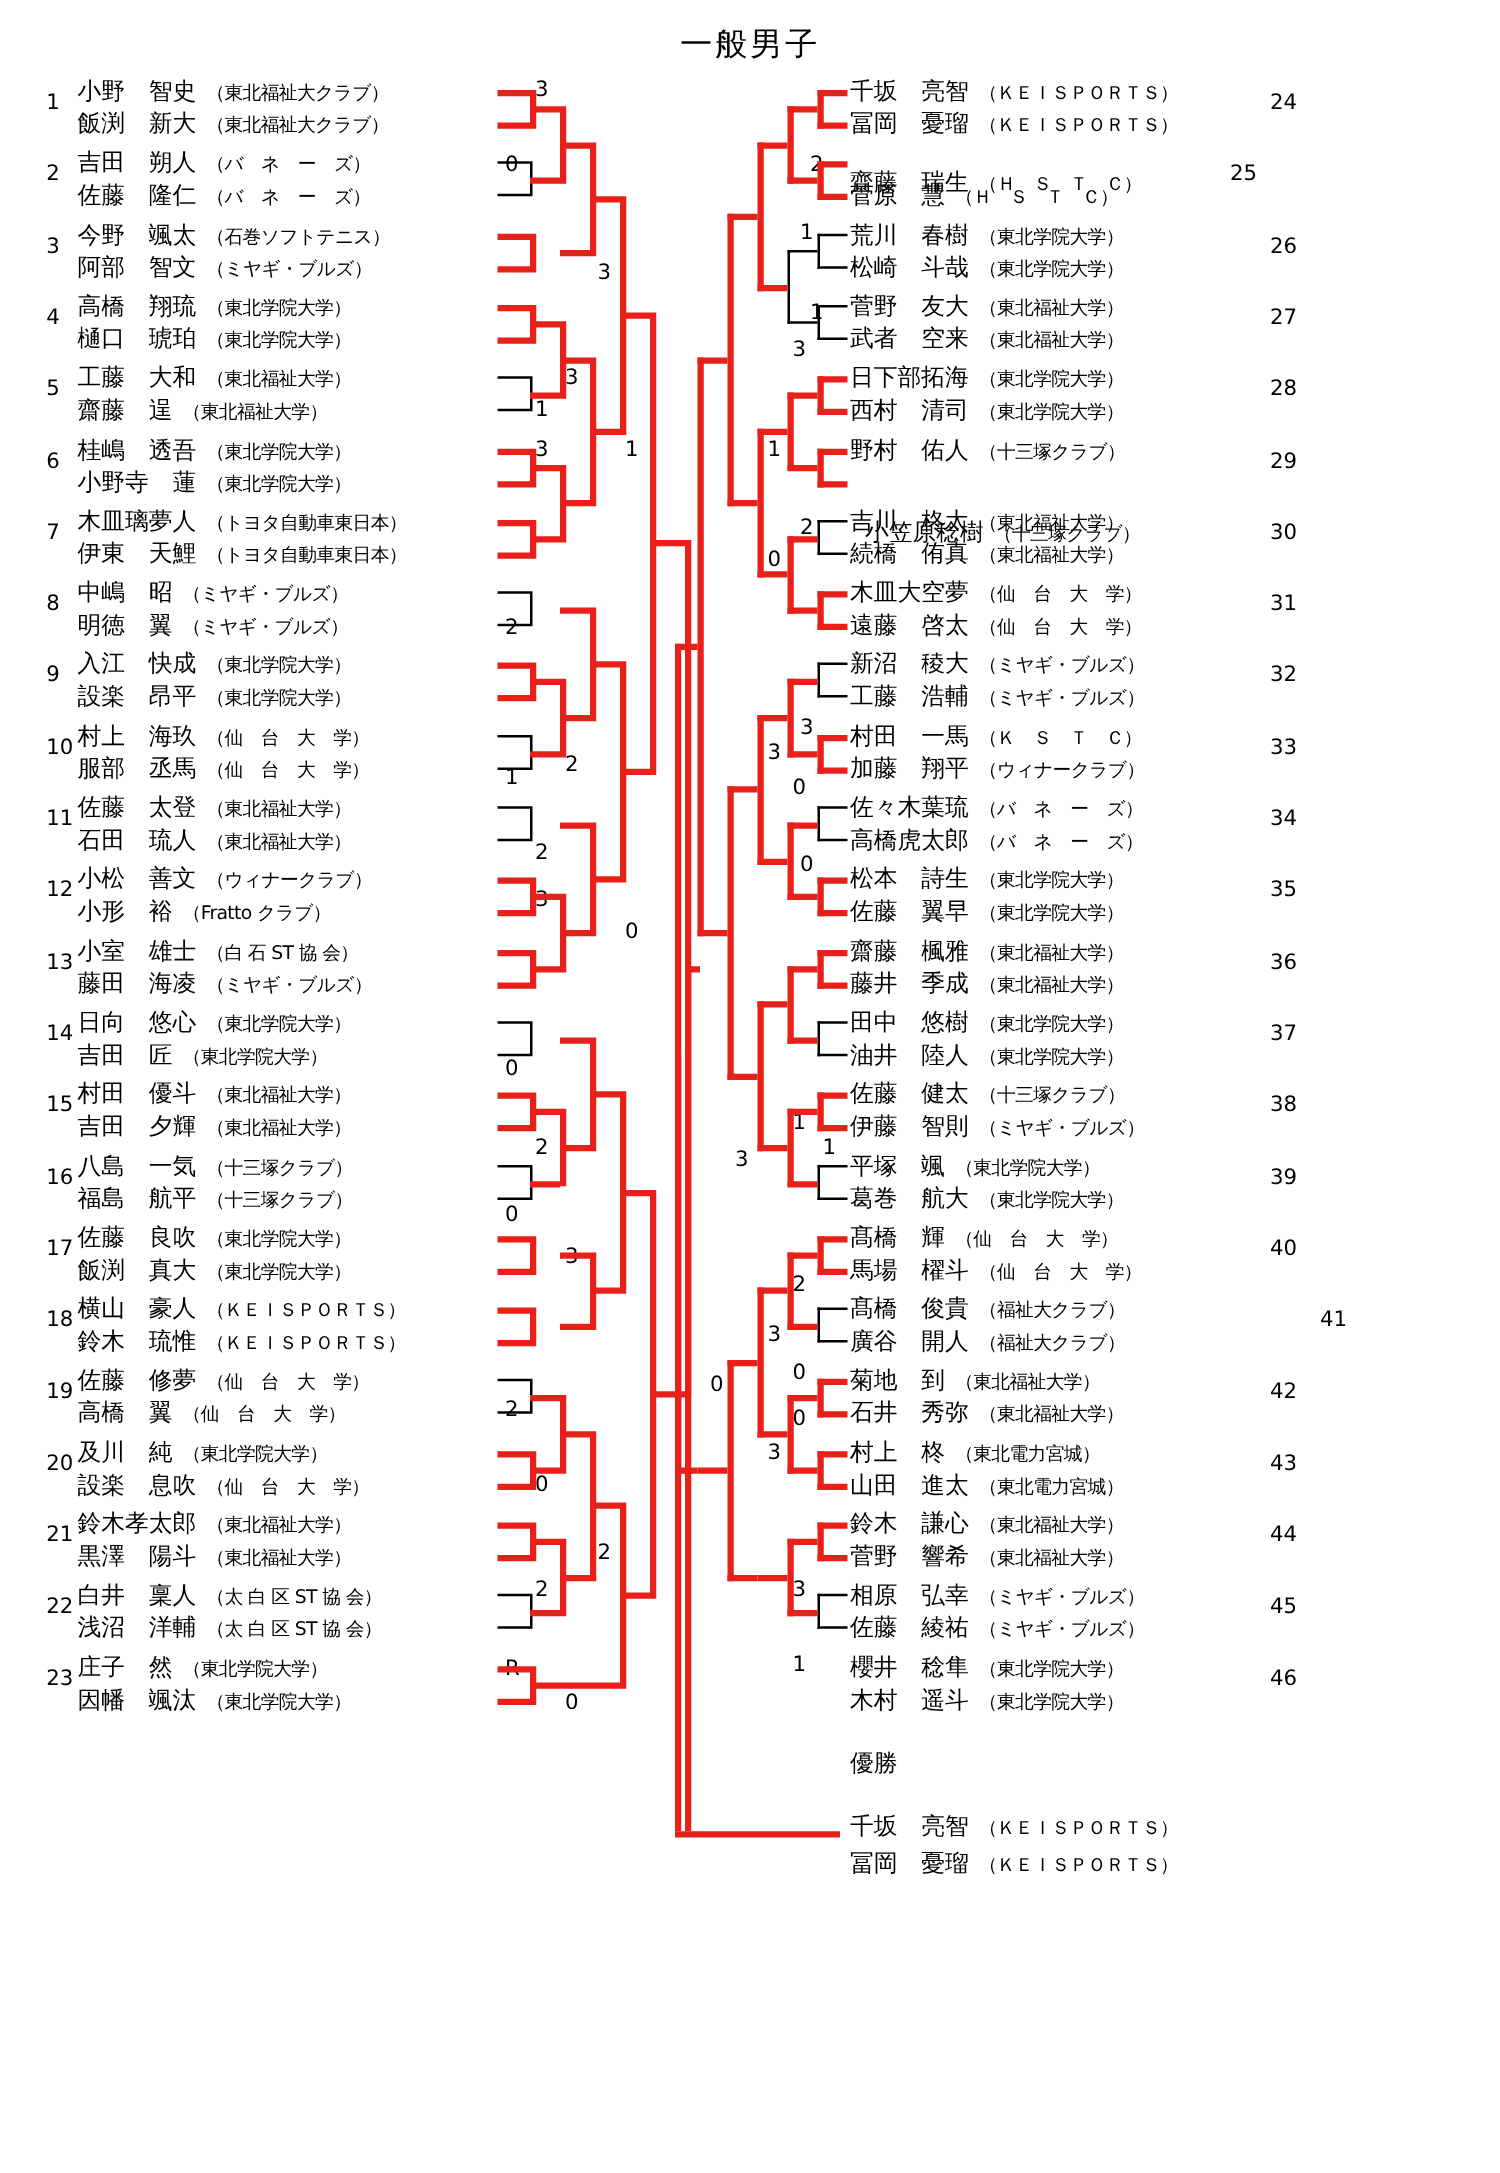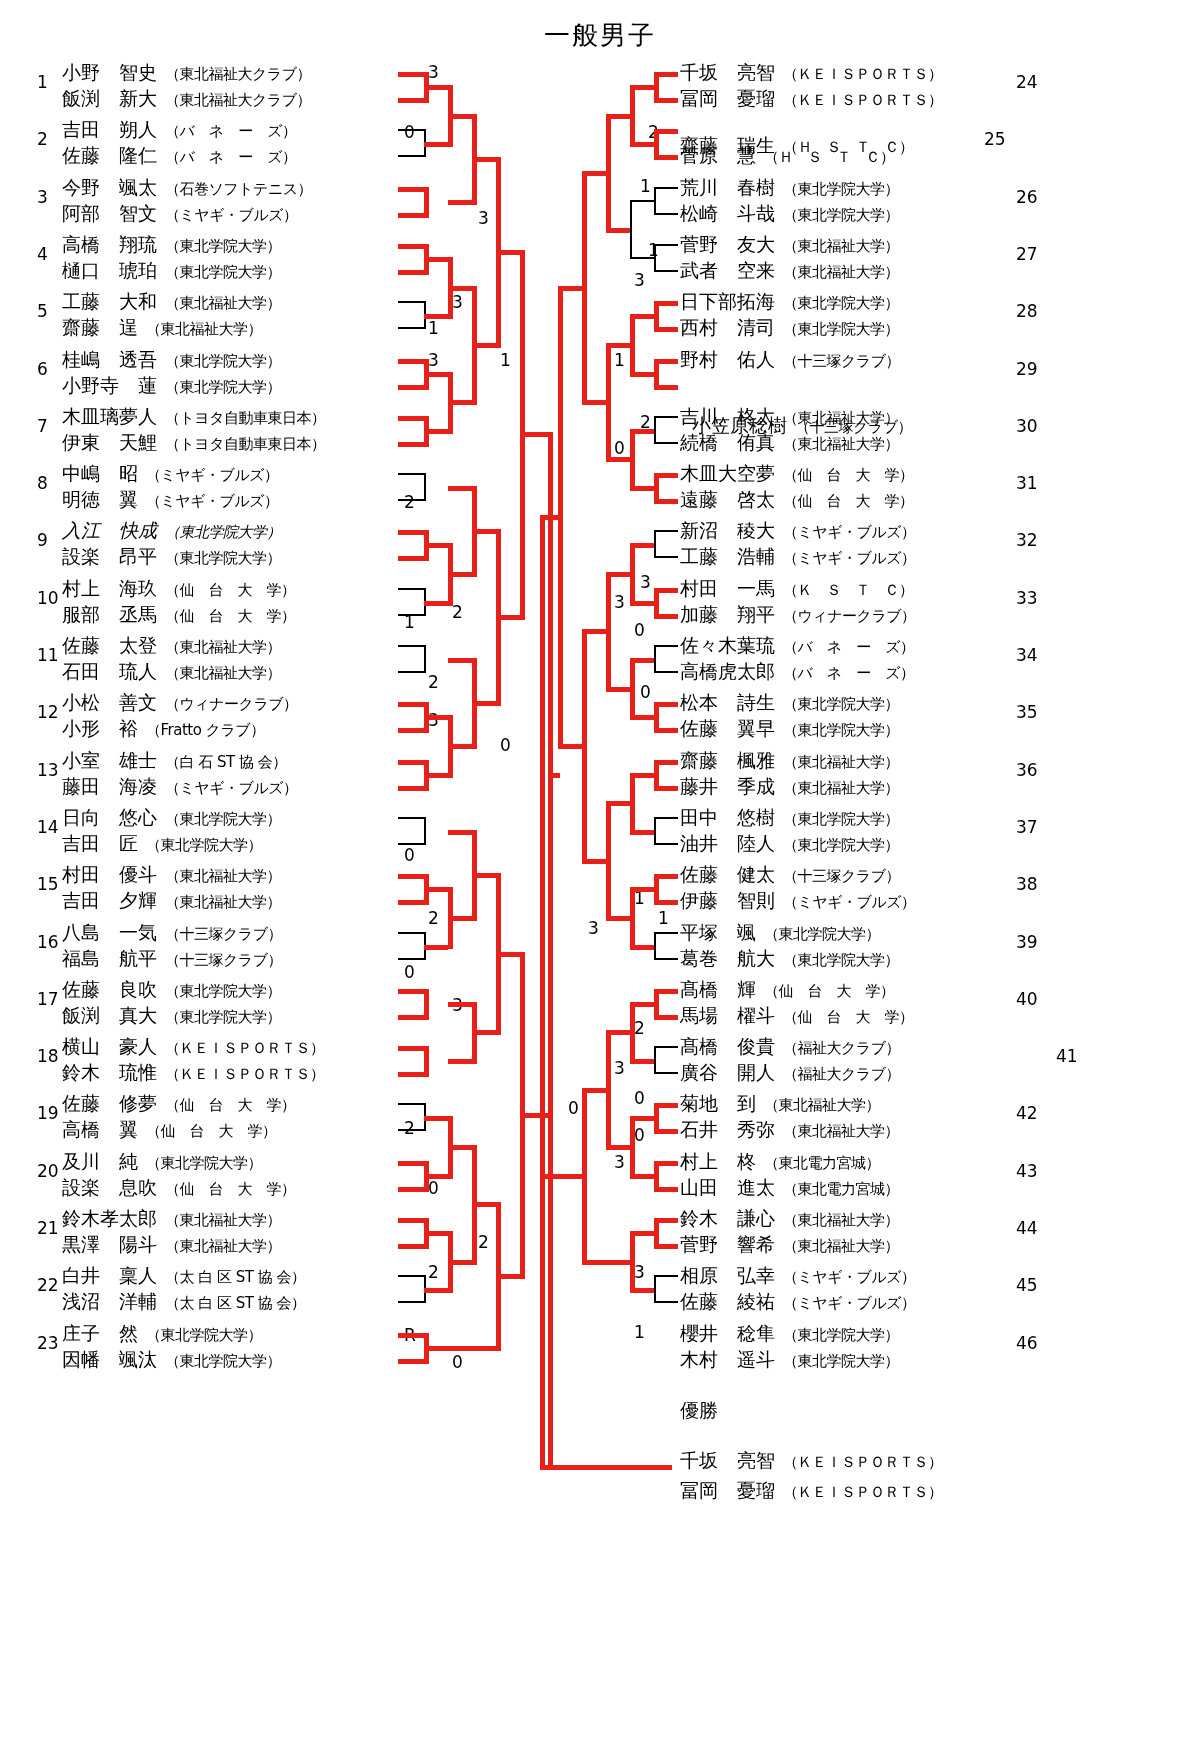--- a/index.html
+++ b/index.html
@@ -63,21 +63,21 @@
       <div class="p" style="left: 0px; top: 0px;"><span class="nm">木皿璃夢人</span><span class="aff" style="margin-left: 8px;">（トヨタ自動車東日本）</span></div>
       <div class="p" style="left: 0px; top: 26px;"><span class="nm">伊東　天鯉</span><span class="aff" style="margin-left: 8px;">（トヨタ自動車東日本）</span></div>
     </div>
     <div class="num" style="left: 37px; top: 473.1px;">8</div>
     <div class="team" style="left: 62px; top: 461.1px; width: 360px;">
       <div class="p" style="left: 0px; top: 0px;"><span class="nm">中嶋　昭</span><span class="aff" style="margin-left: 8px;">（ミヤギ・ブルズ）</span></div>
       <div class="p" style="left: 0px; top: 26px;"><span class="nm">明徳　翼</span><span class="aff" style="margin-left: 8px;">（ミヤギ・ブルズ）</span></div>
     </div>
     <div class="num" style="left: 37px; top: 530.4px;">9</div>
     <div class="team" style="left: 62px; top: 518.4px; width: 360px;">
-      <div class="p" style="left: 0px; top: 0px; font-style: italic;"><span class="nm">入江　快成</span><span class="aff" style="margin-left: 8px;">（東北学院大学）</span></div>
+      <div class="p" style="left: 0px; top: 0px;"><span class="nm">入江　快成</span><span class="aff" style="margin-left: 8px;">（東北学院大学）</span></div>
       <div class="p" style="left: 0px; top: 26px;"><span class="nm">設楽　昂平</span><span class="aff" style="margin-left: 8px;">（東北学院大学）</span></div>
     </div>
     <div class="num" style="left: 37px; top: 587.7px;">10</div>
     <div class="team" style="left: 62px; top: 575.7px; width: 360px;">
       <div class="p" style="left: 0px; top: 0px;"><span class="nm">村上　海玖</span><span class="aff" style="margin-left: 8px;">（仙　台　大　学）</span></div>
       <div class="p" style="left: 0px; top: 26px;"><span class="nm">服部　丞馬</span><span class="aff" style="margin-left: 8px;">（仙　台　大　学）</span></div>
     </div>
     <div class="num" style="left: 37px; top: 645px;">11</div>
     <div class="team" style="left: 62px; top: 633px; width: 360px;">
       <div class="p" style="left: 0px; top: 0px;"><span class="nm">佐藤　太登</span><span class="aff" style="margin-left: 8px;">（東北福祉大学）</span></div>

